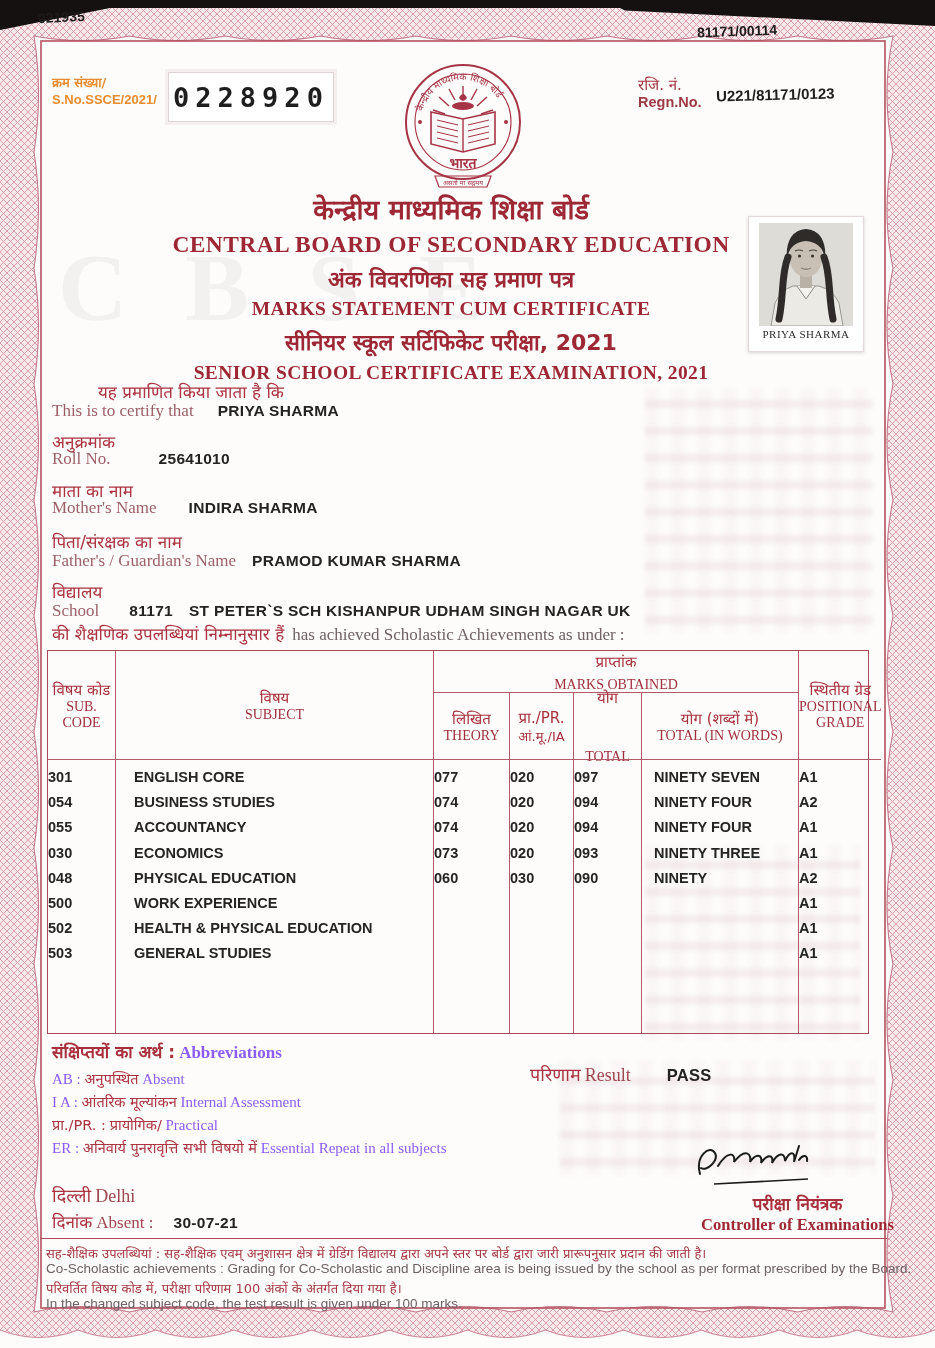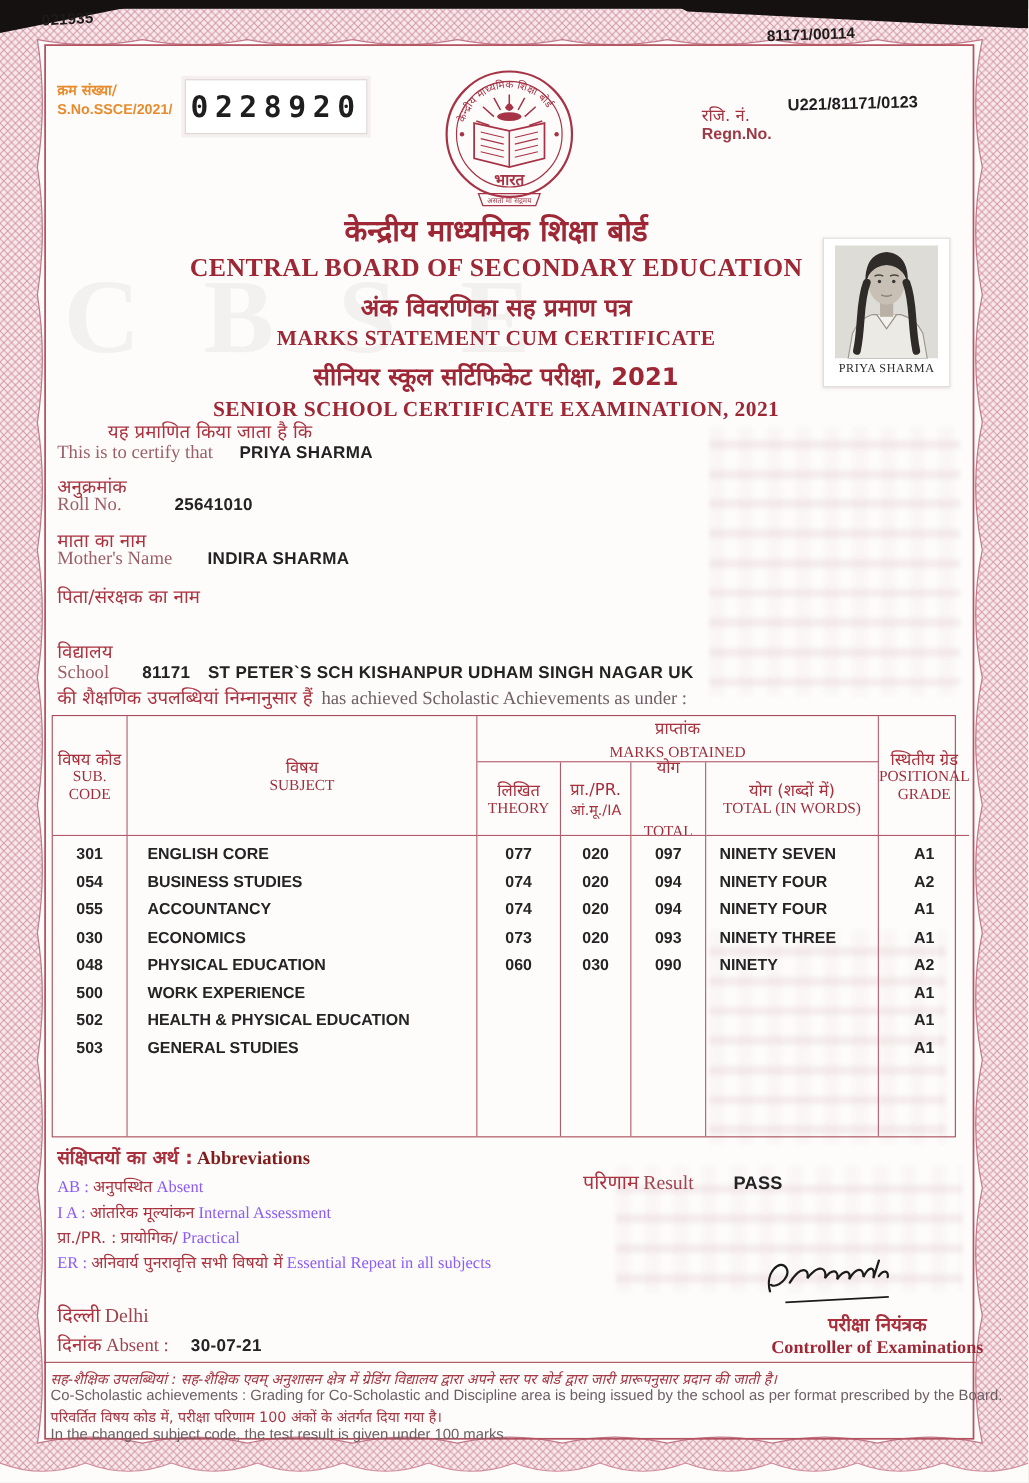--- a/index.html
+++ b/index.html
@@ -30,21 +30,21 @@
   
   .num-tl{left:38px;top:9px;font:700 14px "Liberation Sans",sans-serif;color:#1d1b1a;transform:rotate(-3deg);z-index:7;}
   .num-tr{left:697px;top:23px;font:700 14px "Liberation Sans",sans-serif;color:#1d1b1a;transform:rotate(-2deg);z-index:7;}
   
   .serial-label{left:52px;top:74px;font:700 13px "DejaVu Sans",sans-serif;color:#e78c2e;line-height:17px;}
   .serial-box{left:168px;top:72px;width:164px;height:48px;background:#fff;border:1px solid #ddd3d3;
     box-shadow:0 0 0 3px rgba(240,230,232,.6);display:flex;align-items:center;justify-content:center;}
   .serial-box span{font:700 27px "DejaVu Sans Mono",monospace;color:#1e1e1e;letter-spacing:6px;}
   
   .regn-label{left:638px;top:74px;line-height:21px;}
-  .regn-label .h{font:400 15px "DejaVu Sans",sans-serif;color:#a3333f;display:block;margin-top:20px;}
+  .regn-label .h{font:400 15px "DejaVu Sans",sans-serif;color:#a3333f;display:block;}
   .regn-label .e{font:700 14.5px "Liberation Sans",sans-serif;color:#9c3945;display:block;}
   .regn-value{left:716px;top:86px;font:700 15px "Liberation Sans",sans-serif;color:#1e1e1e;transform:rotate(-1.5deg);}
   
   .titles{left:45px;top:190px;width:812px;text-align:center;line-height:1.12;}
   .t-hi1{font:700 27px "DejaVu Sans",sans-serif;color:#9d2734;margin-bottom:4px;}
   .t-en1{font:700 23.5px "Liberation Serif",serif;color:#9d2734;margin-bottom:5px;letter-spacing:.4px;}
   .t-hi2{font:700 22px "DejaVu Sans",sans-serif;color:#9d2734;margin-bottom:5px;}
   .t-en2{font:700 19.5px "Liberation Serif",serif;color:#9d2734;margin-bottom:6px;letter-spacing:.4px;}
   .t-hi3{font:700 22px "DejaVu Sans",sans-serif;color:#9d2734;margin-bottom:6px;}
   .t-en3{font:700 19.5px "Liberation Serif",serif;color:#9d2734;letter-spacing:.4px;}
@@ -65,27 +65,27 @@
       border:1.6px solid #a84a58;background:transparent;z-index:5;}
   .mt .hc{display:flex;flex-direction:column;align-items:center;justify-content:center;text-align:center;line-height:1.25;}
   .mt .br{border-right:1.2px solid #b25a68;}
   .mt .h-hi{font:400 15px "DejaVu Sans",sans-serif;color:#a8303c;}
   .mt .h-en{font:400 14px "Liberation Serif",serif;color:#9e2e3c;}
   .mt .band{grid-column:3/7;grid-row:1/2;border-bottom:1.2px solid #b25a68;flex-direction:column;gap:6px;}
   .mt .rspan{grid-row:1/3;}
   .mt .sub{grid-row:2/3;}
   .mt .bodycol{grid-row:3/4;border-top:1.2px solid #b25a68;padding-top:9px;}
   .mt .cellline{height:25.2px;line-height:25.2px;font:700 14.5px "Liberation Sans",sans-serif;color:#242424;}
-  .col-center .cellline{text-align:center;}
+  .col-center .cellline{text-align:left;}
   .col-left .cellline{text-align:left;padding-left:18px;}
   .col-words .cellline{text-align:left;padding-left:12px;}
   
   .ab-head{left:52px;top:1040px;}
   .ab-head .hi{font:700 17px "DejaVu Sans",sans-serif;color:#a8303c;}
-  .ab-head .ensr{font:700 17px "Liberation Serif",serif;color:#7f1d1d;}
+  .ab-head .ensr{font:700 17px "Liberation Serif",serif;color:#8b5cf6;}
   .ab-item{left:52px;font-size:15px;white-space:nowrap;}
   .ab-item .ensr{color:#8b5cf6;font-size:15px;}
   .ab-item .hi{font-size:14.5px;}
   
   .result{left:530px;top:1062px;white-space:nowrap;}
   .result .hi{font-size:18px;}
   .result .ensr{font-size:18px;color:#9d4650;}
   .result .val{font-size:16.5px;margin-left:32px;}
   
   .signature{left:690px;top:1140px;z-index:5;}
@@ -209,20 +209,24 @@
   <div class="abs z cline" style="top:449px;">
     <span class="ensr">Roll No.</span>
     <span class="val" style="margin-left:44px;">25641010</span>
   </div>
   <div class="abs z cline" style="top:479px;"><span class="hi">माता का नाम</span></div>
   <div class="abs z cline" style="top:498px;">
     <span class="ensr">Mother's Name</span>
     <span class="val" style="margin-left:28px;">INDIRA SHARMA</span>
   </div>
   <div class="abs z cline" style="top:530px;"><span class="hi">पिता/संरक्षक का नाम</span></div>
+  <div class="abs z cline" style="top:551px;">
+    <span class="ensr">Father's / Guardian's Name</span>
+    <span class="val" style="margin-left:12px;">PRAMOD KUMAR SHARMA</span>
+  </div>
   <div class="abs z cline" style="top:580px;"><span class="hi">विद्यालय</span></div>
   <div class="abs z cline" style="top:601px;">
     <span class="ensr">School</span>
     <span class="val" style="margin-left:26px;">81171</span>
     <span class="val" style="margin-left:12px;">ST PETER`S SCH KISHANPUR UDHAM SINGH NAGAR UK</span>
   </div>
   <div class="abs z cline" style="top:622px;">
     <span class="hi">की शैक्षणिक उपलब्धियां निम्नानुसार हैं</span>
     <span class="ensr" style="color:#6f6165;margin-left:4px;">has achieved Scholastic Achievements as under :</span>
   </div>
@@ -380,18 +384,18 @@
     <span class="val">30-07-21</span>
   </div>
 
   <div class="abs z signatory">
     <span class="hi">परीक्षा नियंत्रक</span>
     <span class="ensr">Controller of Examinations</span>
   </div>
 
   <div class="abs hr-line"></div>
 
-  <div class="abs z fline f-hi" style="top:1244px;font-style:italic;">सह-शैक्षिक उपलब्धियां : सह-शैक्षिक एवम् अनुशासन क्षेत्र में ग्रेडिंग विद्यालय द्वारा अपने स्तर पर बोर्ड द्वारा जारी प्रारूपनुसार प्रदान की जाती है।</div>
+  <div class="abs z fline f-hi" style="top:1244px;">सह-शैक्षिक उपलब्धियां : सह-शैक्षिक एवम् अनुशासन क्षेत्र में ग्रेडिंग विद्यालय द्वारा अपने स्तर पर बोर्ड द्वारा जारी प्रारूपनुसार प्रदान की जाती है।</div>
   <div class="abs z fline f-en" style="top:1261px;">Co-Scholastic achievements : Grading for Co-Scholastic and Discipline area is being issued by the school as per format prescribed by the Board.</div>
   <div class="abs z fline f-hi" style="top:1279px;">परिवर्तित विषय कोड में, परीक्षा परिणाम 100 अंकों के अंतर्गत दिया गया है।</div>
   <div class="abs z fline f-en" style="top:1296px;">In the changed subject code, the test result is given under 100 marks.</div>
 
 </div>
 
 </body></html>

